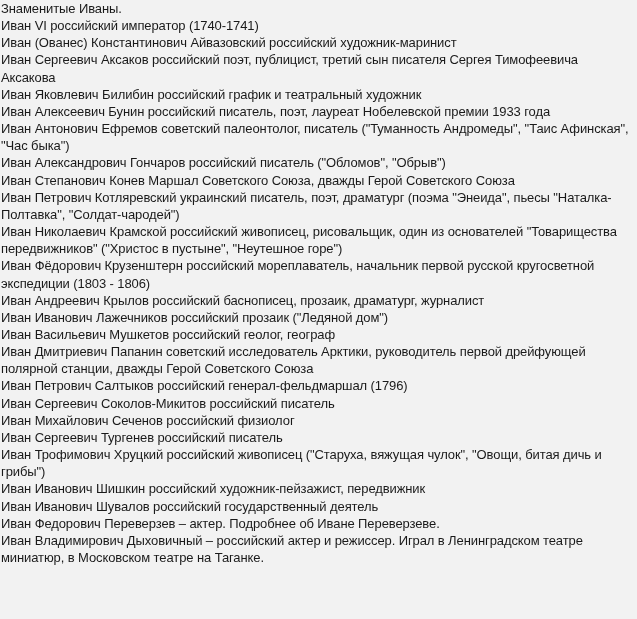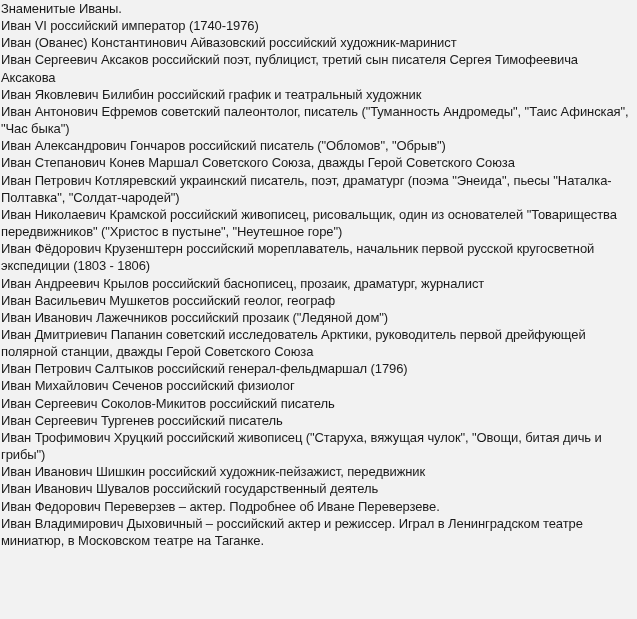--- a/index.html
+++ b/index.html
@@ -30,37 +30,38 @@
       padding: 0;
       list-style: none;
     }
   </style>
 </head>
 <body>
 
 <div class="doc">
   <p class="doc-title">Знаменитые Иваны.</p>
   <ul class="entries">
-    <li class="doc-entry">Иван VI российский император (1740-1976)</li>
+    <li class="doc-entry">Иван VI российский император (1740-1741)</li>
     <li class="doc-entry">Иван (Ованес) Константинович Айвазовский российский художник-маринист</li>
     <li class="doc-entry">Иван Сергеевич Аксаков российский поэт, публицист, третий сын писателя Сергея Тимофеевича Аксакова</li>
     <li class="doc-entry">Иван Яковлевич Билибин российский график и театральный художник</li>
+    <li class="doc-entry">Иван Алексеевич Бунин российский писатель, поэт, лауреат Нобелевской премии 1933 года</li>
     <li class="doc-entry">Иван Антонович Ефремов советский палеонтолог, писатель ("Туманность Андромеды", "Таис Афинская", "Час быка")</li>
     <li class="doc-entry">Иван Александрович Гончаров российский писатель ("Обломов", "Обрыв")</li>
     <li class="doc-entry">Иван Степанович Конев Маршал Советского Союза, дважды Герой Советского Союза</li>
     <li class="doc-entry">Иван Петрович Котляревский украинский писатель, поэт, драматург (поэма "Энеида", пьесы "Наталка-Полтавка", "Солдат-чародей")</li>
     <li class="doc-entry">Иван Николаевич Крамской российский живописец, рисовальщик, один из основателей "Товарищества передвижников" ("Христос в пустыне", "Неутешное горе")</li>
     <li class="doc-entry">Иван Фёдорович Крузенштерн российский мореплаватель, начальник первой русской кругосветной экспедиции (1803 - 1806)</li>
     <li class="doc-entry">Иван Андреевич Крылов российский баснописец, прозаик, драматург, журналист</li>
+    <li class="doc-entry">Иван Иванович Лажечников российский прозаик ("Ледяной дом")</li>
     <li class="doc-entry">Иван Васильевич Мушкетов российский геолог, географ</li>
-    <li class="doc-entry">Иван Иванович Лажечников российский прозаик ("Ледяной дом")</li>
     <li class="doc-entry">Иван Дмитриевич Папанин советский исследователь Арктики, руководитель первой дрейфующей полярной станции, дважды Герой Советского Союза</li>
     <li class="doc-entry">Иван Петрович Салтыков российский генерал-фельдмаршал (1796)</li>
+    <li class="doc-entry">Иван Сергеевич Соколов-Микитов российский писатель</li>
     <li class="doc-entry">Иван Михайлович Сеченов российский физиолог</li>
-    <li class="doc-entry">Иван Сергеевич Соколов-Микитов российский писатель</li>
     <li class="doc-entry">Иван Сергеевич Тургенев российский писатель</li>
     <li class="doc-entry">Иван Трофимович Хруцкий российский живописец ("Старуха, вяжущая чулок", "Овощи, битая дичь и грибы")</li>
     <li class="doc-entry">Иван Иванович Шишкин российский художник-пейзажист, передвижник</li>
     <li class="doc-entry">Иван Иванович Шувалов российский государственный деятель</li>
     <li class="doc-entry">Иван Федорович Переверзев – актер. Подробнее об Иване Переверзеве.</li>
     <li class="doc-entry">Иван Владимирович Дыховичный – российский актер и режиссер. Играл в Ленинградском театре миниатюр, в Московском театре на Таганке.</li>
 
   </ul>
 </div>
 

